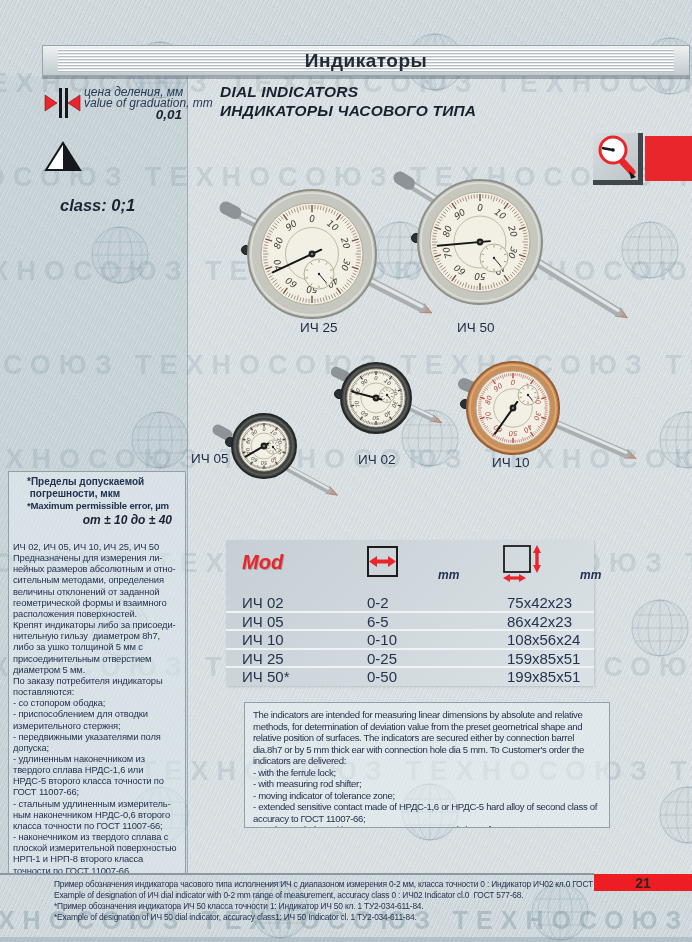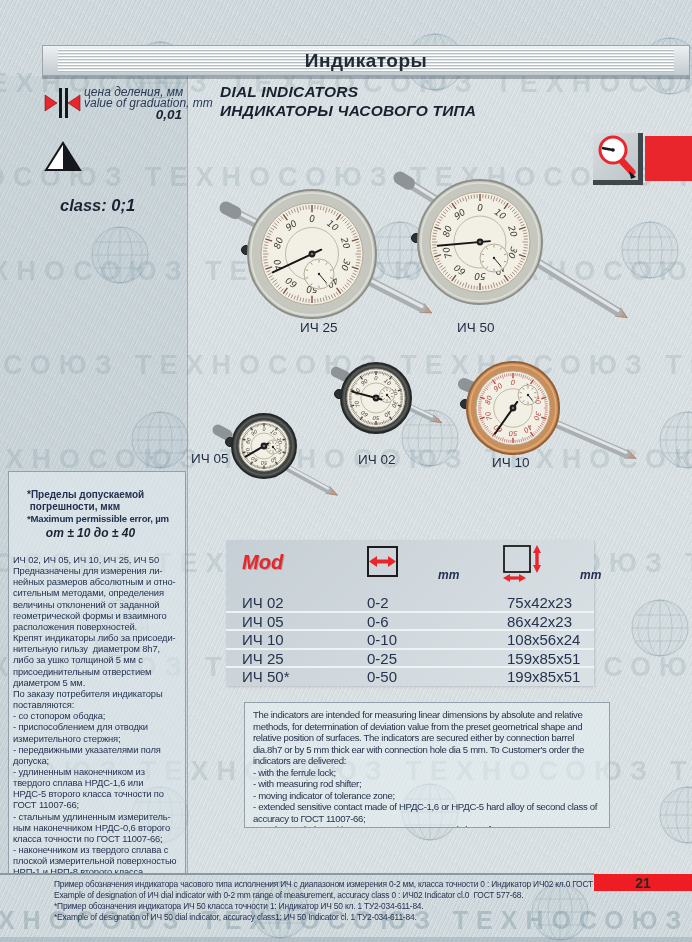--- a/index.html
+++ b/index.html
@@ -27,23 +27,23 @@
   
   .grad-icon{position:absolute;z-index:2;left:43px;top:86px;}
   .grad-labels{position:absolute;z-index:2;left:84px;top:87px;font-style:italic;font-size:12px;line-height:10.5px;color:#2a3a55;}
   .grad-value{position:absolute;z-index:2;left:84px;top:107px;width:98px;text-align:right;
     font-weight:bold;font-style:italic;font-size:13.5px;color:#1c2233;}
   .cone-icon{position:absolute;z-index:2;left:44px;top:141px;}
   .class-text{position:absolute;z-index:2;left:60px;top:196px;width:125px;text-align:left;
     font-weight:bold;font-style:italic;font-size:16.5px;color:#1c2233;}
   .left-box{position:absolute;z-index:2;left:8px;top:471px;width:178px;height:404px;
     background:rgba(230,238,242,0.55);border:1px solid #92a0aa;box-sizing:border-box;overflow:hidden;}
-  .err-ru{margin:17px 6px 0 18px;font-weight:bold;font-size:10px;line-height:11.5px;white-space:pre;color:#233150;}
+  .err-ru{margin:4px 6px 0 18px;font-weight:bold;font-size:10px;line-height:11.5px;white-space:pre;color:#233150;}
   .err-en{margin:1px 6px 0 18px;font-weight:bold;font-size:9.6px;letter-spacing:-0.2px;color:#233150;}
-  .err-range{margin:2px 13px 0 0;text-align:center;font-weight:bold;font-style:italic;font-size:12px;color:#1c2233;}
+  .err-range{margin:2px 13px 0 0;text-align:right;font-weight:bold;font-style:italic;font-size:12px;color:#1c2233;}
   .desc-ru{margin:14px 2px 0 4px;font-size:9.4px;line-height:11.15px;letter-spacing:-0.15px;white-space:pre;color:#243352;}
   
   .title{position:absolute;z-index:3;left:220px;top:82px;font-weight:bold;font-style:italic;
     font-size:15.5px;line-height:19px;color:#18212e;letter-spacing:0.2px;}
   .zoom-btn{position:absolute;z-index:3;left:593px;top:133px;width:45px;height:47px;
     background:linear-gradient(135deg,#d7dde0,#bdc5c9);
     border-right:5px solid #3f474c;border-bottom:5px solid #3f474c;}
   .red-bar{position:absolute;z-index:2;left:645px;top:136px;width:47px;height:45px;background:var(--red,#e8262c);}
   .product{position:absolute;z-index:2;}
   .product-label{position:absolute;z-index:3;font-size:13.5px;color:#1e2b42;}
@@ -922,21 +922,21 @@
     </svg>
     <span class="unit u2">mm</span>
     <div class="t-rows">
       <div class="t-row">
         <span class="c1">ИЧ 02</span>
         <span class="c2">0-2</span>
         <span class="c3">75x42x23</span>
       </div>
       <div class="t-row">
         <span class="c1">ИЧ 05</span>
-        <span class="c2">0-6</span>
+        <span class="c2">6-5</span>
         <span class="c3">86x42x23</span>
       </div>
       <div class="t-row">
         <span class="c1">ИЧ 10</span>
         <span class="c2">0-10</span>
         <span class="c3">108x56x24</span>
       </div>
       <div class="t-row">
         <span class="c1">ИЧ 25</span>
         <span class="c2">0-25</span>

